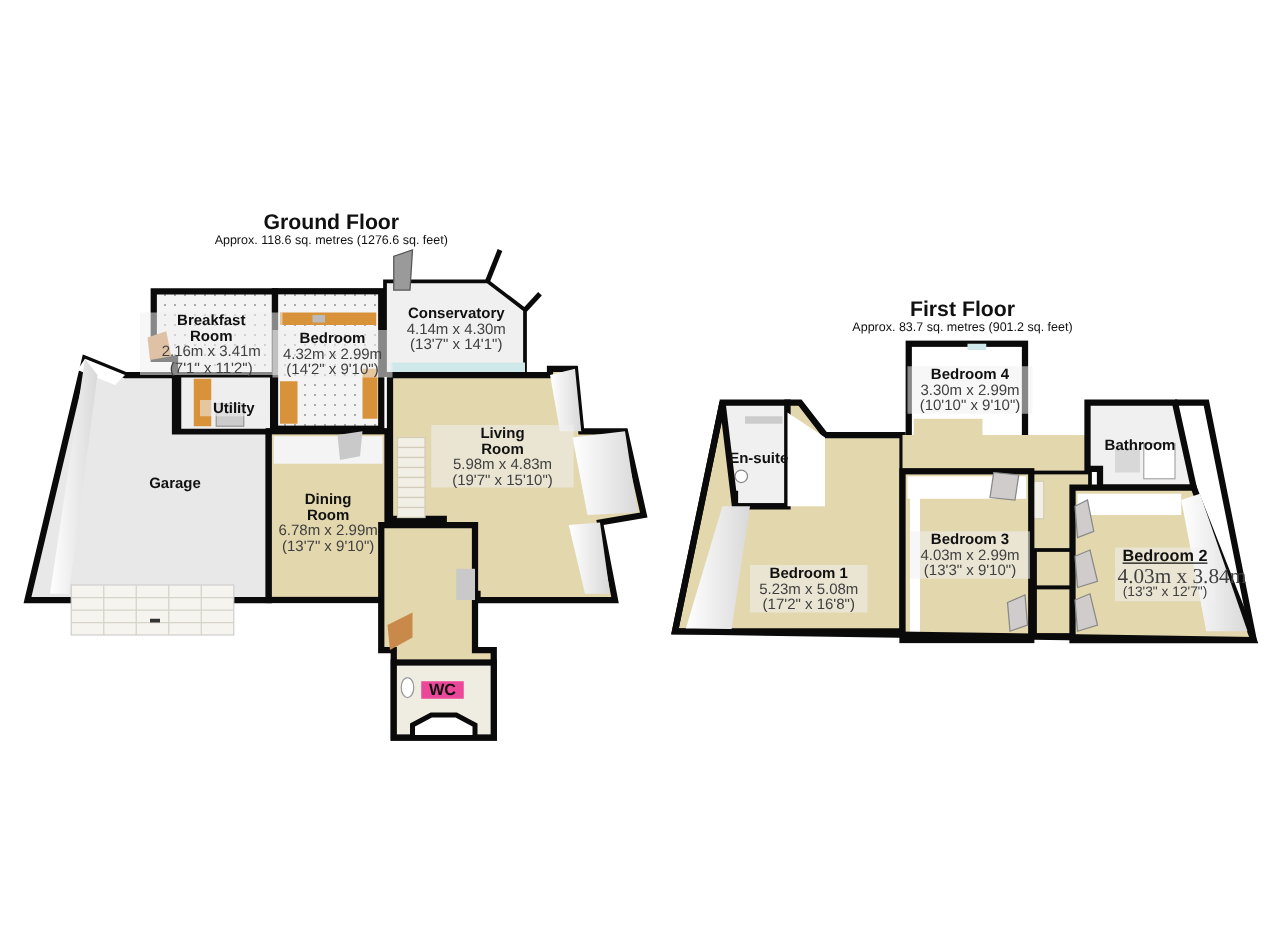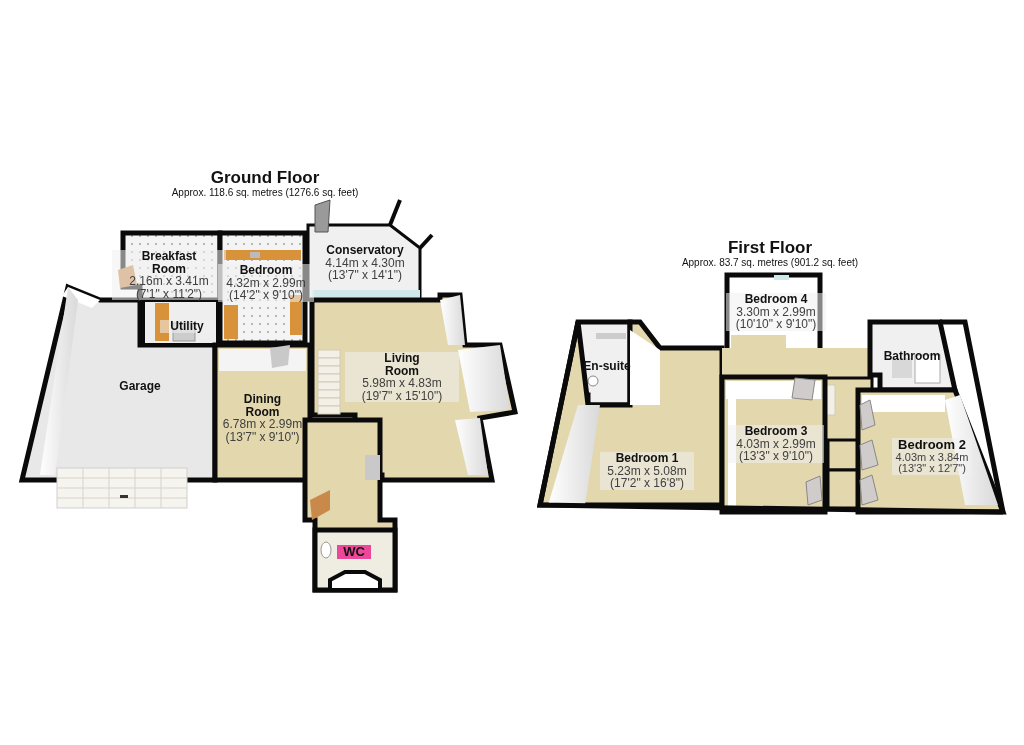--- a/index.html
+++ b/index.html
@@ -196,21 +196,21 @@
 </div>
 
 <div class="room-label bg" style="left:160px;top:320px;width:50px;">
   <span class="room-name">Utility</span>
 </div>
 
 <div class="room-label" style="left:100px;top:380px;width:80px;">
   <span class="room-name">Garage</span>
 </div>
 
-<div class="room-label bg" style="left:345px;top:340px;width:110px;margin-top:12px;">
+<div class="room-label bg" style="left:345px;top:340px;width:110px;">
   <span class="room-name">Living</span>
   <span class="room-name">Room</span>
   <span class="room-dim">5.98m x 4.83m</span>
   <span class="room-dim">(19'7" x 15'10")</span>
 </div>
 
 <div class="room-label" style="left:215px;top:393px;width:95px;">
   <span class="room-name">Dining</span>
   <span class="room-name">Room</span>
   <span class="room-dim">6.78m x 2.99m</span>
@@ -244,16 +244,16 @@
   <span class="room-dim">(17'2" x 16'8")</span>
 </div>
 
 <div class="room-label bg" style="left:728px;top:425px;width:92px;">
   <span class="room-name">Bedroom 3</span>
   <span class="room-dim">4.03m x 2.99m</span>
   <span class="room-dim">(13'3" x 9'10")</span>
 </div>
 
 <div class="room-label bg" style="left:892px;top:438px;width:76px;">
-  <span class="room-name" style="font-size:13px;">Bedroom 2</span>
-  <span class="room-dim" style="font-size:11px;">4.03m x 3.84m</span>
+  <span class="room-name" style="font-size:13px;text-decoration:underline;">Bedroom 2</span>
+  <span class="room-dim" style="font-size:17px;font-family:Liberation Serif, serif;">4.03m x 3.84m</span>
   <span class="room-dim" style="font-size:11px;">(13'3" x 12'7")</span>
 </div>
 
 </body></html>

